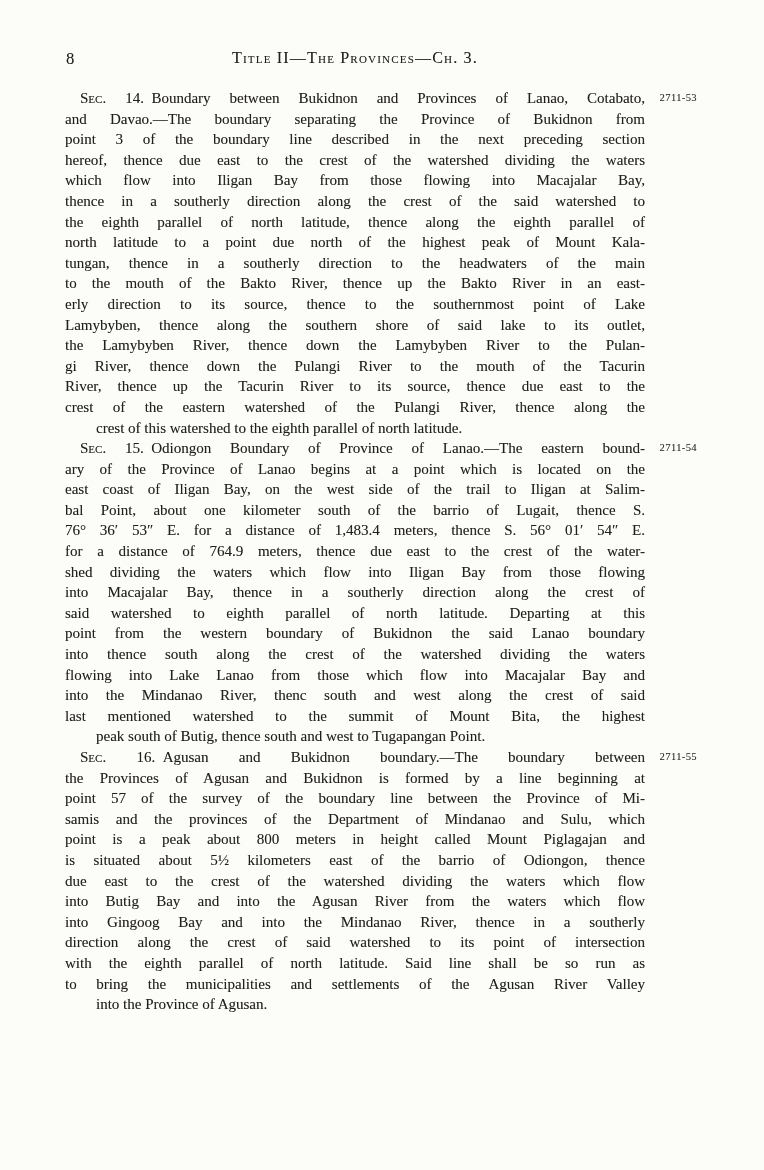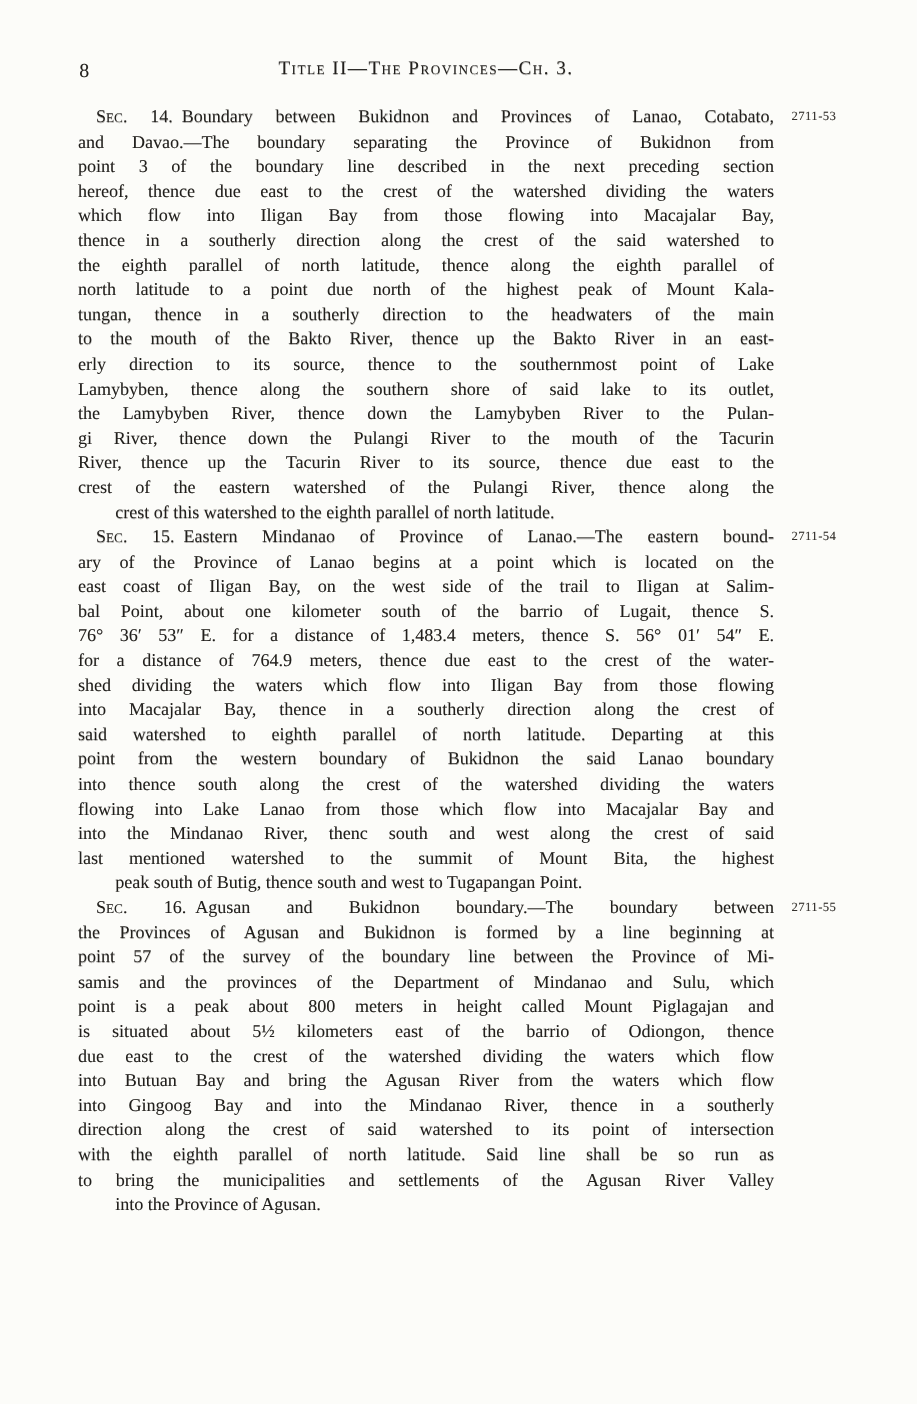--- a/index.html
+++ b/index.html
@@ -83,21 +83,21 @@
           <div class="line"><span>to the mouth of the Bakto River, thence up the Bakto River in an east-</span></div>
           <div class="line"><span>erly direction to its source, thence to the southernmost point of Lake</span></div>
           <div class="line"><span>Lamybyben, thence along the southern shore of said lake to its outlet,</span></div>
           <div class="line"><span>the Lamybyben River, thence down the Lamybyben River to the Pulan-</span></div>
           <div class="line"><span>gi River, thence down the Pulangi River to the mouth of the Tacurin</span></div>
           <div class="line"><span>River, thence up the Tacurin River to its source, thence due east to the</span></div>
           <div class="line"><span>crest of the eastern watershed of the Pulangi River, thence along the</span></div>
           <div class="line para-end"><span>crest of this watershed to the eighth parallel of north latitude.</span></div>
         </div>
         <div class="paragraph">
-          <div class="line para-start"><span class="sc">Sec. 15.</span><span> </span><span class="i">Eastern Mindanao of Province of Lanao.</span><span>—The eastern bound-</span><span class="margin-note">2711-54</span></div>
+          <div class="line para-start"><span class="sc">Sec. 15.</span><span> </span><span class="i">Odiongon Boundary of Province of Lanao.</span><span>—The eastern bound-</span><span class="margin-note">2711-54</span></div>
           <div class="line"><span>ary of the Province of Lanao begins at a point which is located on the</span></div>
           <div class="line"><span>east coast of Iligan Bay, on the west side of the trail to Iligan at Salim-</span></div>
           <div class="line"><span>bal Point, about one kilometer south of the barrio of Lugait, thence S.</span></div>
           <div class="line"><span>76° 36′ 53″ E. for a distance of 1,483.4 meters, thence S. 56° 01′ 54″ E.</span></div>
           <div class="line"><span>for a distance of 764.9 meters, thence due east to the crest of the water-</span></div>
           <div class="line"><span>shed dividing the waters which flow into Iligan Bay from those flowing</span></div>
           <div class="line"><span>into Macajalar Bay, thence in a southerly direction along the crest of</span></div>
           <div class="line"><span>said watershed to eighth parallel of north latitude. Departing at this</span></div>
           <div class="line"><span>point from the western boundary of Bukidnon the said Lanao boundary</span></div>
           <div class="line"><span>into thence south along the crest of the watershed dividing the waters</span></div>
@@ -107,21 +107,21 @@
           <div class="line para-end"><span>peak south of Butig, thence south and west to Tugapangan Point.</span></div>
         </div>
         <div class="paragraph">
           <div class="line para-start"><span class="sc">Sec. 16.</span><span> </span><span class="i">Agusan and Bukidnon boundary.</span><span>—The boundary between</span><span class="margin-note">2711-55</span></div>
           <div class="line"><span>the Provinces of Agusan and Bukidnon is formed by a line beginning at</span></div>
           <div class="line"><span>point 57 of the survey of the boundary line between the Province of Mi-</span></div>
           <div class="line"><span>samis and the provinces of the Department of Mindanao and Sulu, which</span></div>
           <div class="line"><span>point is a peak about 800 meters in height called Mount Piglagajan and</span></div>
           <div class="line"><span>is situated about 5½ kilometers east of the barrio of Odiongon, thence</span></div>
           <div class="line"><span>due east to the crest of the watershed dividing the waters which flow</span></div>
-          <div class="line"><span>into Butuan Bay and bring the Agusan River from the waters which flow</span></div>
+          <div class="line"><span>into Butig Bay and into the Agusan River from the waters which flow</span></div>
           <div class="line"><span>into Gingoog Bay and into the Mindanao River, thence in a southerly</span></div>
           <div class="line"><span>direction along the crest of said watershed to its point of intersection</span></div>
           <div class="line"><span>with the eighth parallel of north latitude. Said line shall be so run as</span></div>
           <div class="line"><span>to bring the municipalities and settlements of the Agusan River Valley</span></div>
           <div class="line para-end"><span>into the Province of Agusan.</span></div>
         </div>
       </div>
   </div>
 </div>
 

